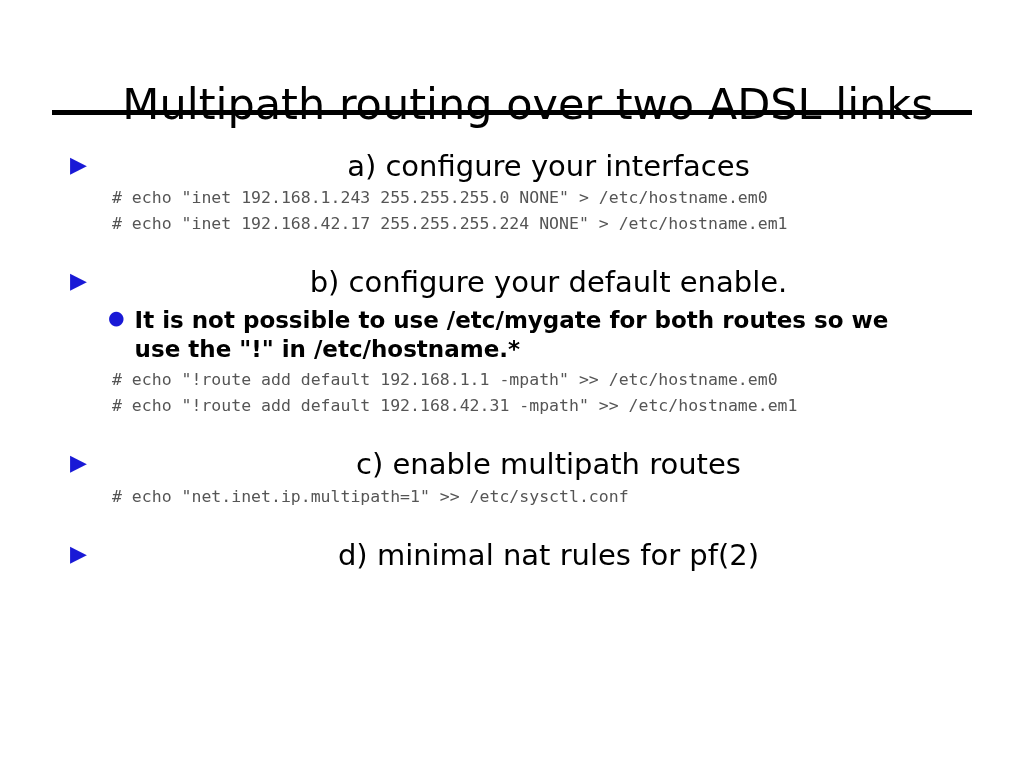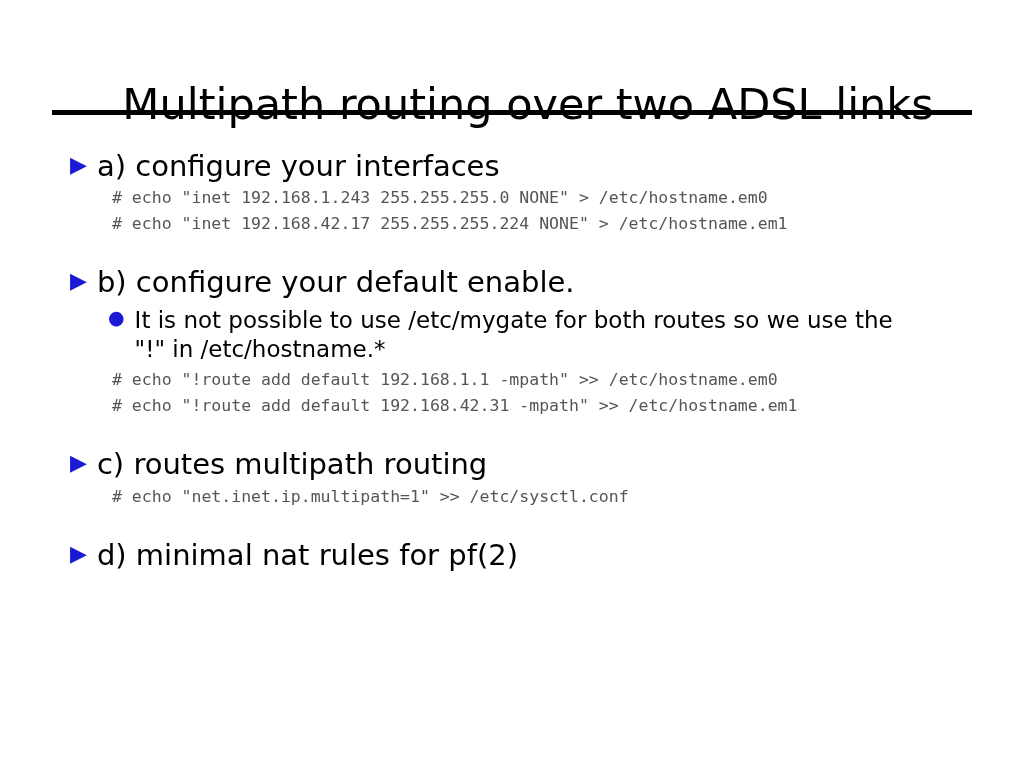--- a/index.html
+++ b/index.html
@@ -58,38 +58,40 @@
   }
   .lvl1 .marker {
     color: #1919d6;
     font-size: 22px;
     line-height: 1.35;
     margin-right: 10px;
     flex: 0 0 auto;
   }
   .lvl1 .text {
     flex: 1 1 auto;
+    text-align: center;
   }
   .lvl2 {
     display: flex;
     align-items: flex-start;
     font-size: 23px;
     line-height: 1.25;
     margin: 6px 0 4px 38px;
   }
   .lvl2 .marker {
     color: #1919d6;
     font-size: 19px;
     line-height: 1.2;
     margin-right: 10px;
     flex: 0 0 auto;
   }
   .lvl2 .text {
     flex: 1 1 auto;
     max-width: 770px;
+    font-weight: bold;
   }
   .code {
     font-family: "DejaVu Sans Mono", monospace;
     font-size: 16.5px;
     line-height: 1.55;
     color: #555555;
     margin-left: 42px;
     white-space: pre;
   }
   .code.tight {
@@ -129,21 +131,21 @@
       </div>
       <div class="code"># echo "!route add default 192.168.1.1 -mpath" &gt;&gt; /etc/hostname.em0</div>
       <div class="code"># echo "!route add default 192.168.42.31 -mpath" &gt;&gt; /etc/hostname.em1</div>
     </div>
 
     <div class="gap-md"></div>
 
     <div class="block">
       <div class="lvl1">
         <span class="marker">▶</span>
-        <span class="text">c) routes multipath routing</span>
+        <span class="text">c) enable multipath routes</span>
       </div>
       <div class="code"># echo "net.inet.ip.multipath=1" &gt;&gt; /etc/sysctl.conf</div>
     </div>
 
     <div class="gap-md"></div>
 
     <div class="block">
       <div class="lvl1">
         <span class="marker">▶</span>
         <span class="text">d) minimal nat rules for pf(2)</span>

